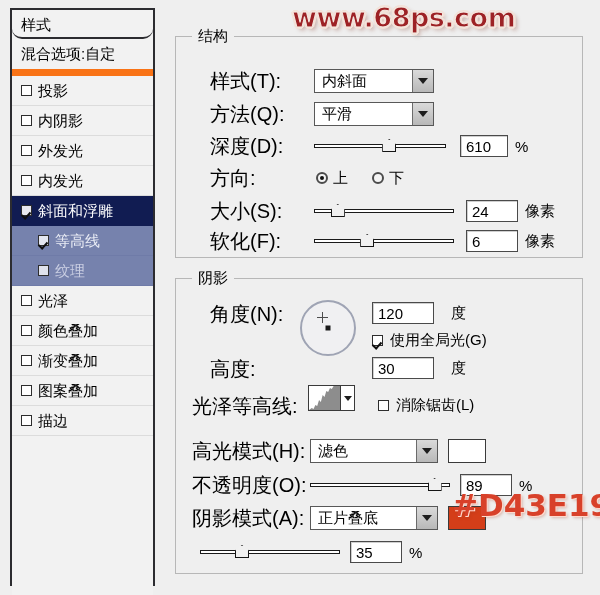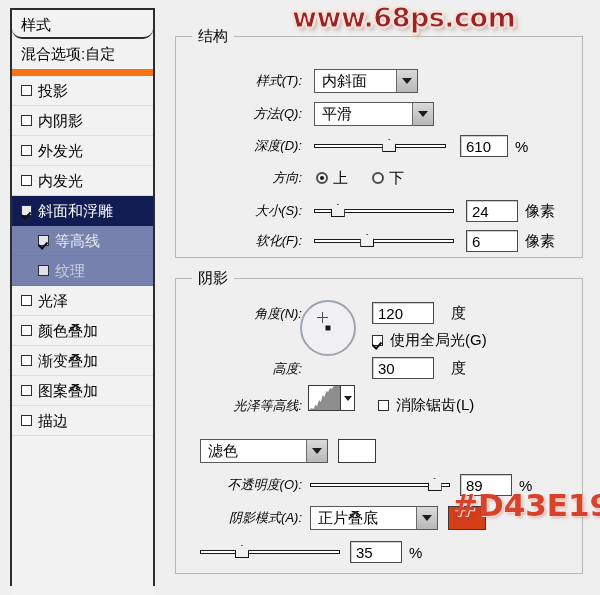--- a/index.html
+++ b/index.html
@@ -88,23 +88,22 @@
     text-decoration:underline;
   }
   .group-legend{
     position:absolute;top:-9px;left:16px;
     background:#efefef;padding:0 6px;
     font-size:15px;line-height:16px;
   }
 
   .row{position:absolute;display:flex;align-items:center;}
   .lab{
-    text-align:right;font-size:13px;white-space:nowrap;
+    font-size:20px;white-space:nowrap;
     font-family:"Liberation Sans","DejaVu Sans",sans-serif;
-    font-style:italic;
   }
 
   
   .combo{
     height:24px;border:1px solid #585858;background:#fff;
     display:flex;align-items:center;box-sizing:border-box;
     position:relative;
   }
   .combo .val{flex:1;padding-left:7px;font-size:15px;white-space:nowrap;}
   .combo .arrowbtn{
@@ -268,21 +267,21 @@
     </div>
     <div class="fx-fill" style="height:190px"></div>
   </div>
 
   <div class="group" style="left:175px;top:36px;width:408px;height:222px;">
     <span class="group-legend">结构</span>
   </div>
 
   <div class="row" style="left:210px;top:68px;width:330px;height:26px;">
     <span class="lab" style="width:92px">样式(T):</span>
-    <div class="combo" style="width:104px;margin-left:12px;gap:21px;">
+    <div class="combo" style="width:120px;margin-left:12px;gap:21px;">
       <span class="val">内斜面</span>
       <span class="arrowbtn">
           <i class="tri"></i>
         </span>
     </div>
   </div>
 
   <div class="row" style="left:210px;top:101px;width:330px;height:26px;">
     <span class="lab" style="width:92px">方法(Q):</span>
     <div class="combo" style="width:120px;margin-left:12px;">
@@ -390,20 +389,21 @@
     <div class="drop">
         <i class="tri"></i>
       </div>
   </div>
   <div class="inline-cb" style="position:absolute;left:378px;top:396px;">
     <span class="cb"></span>
     <span>消除锯齿(L)</span>
   </div>
 
   <div class="row" style="left:192px;top:438px;width:360px;height:26px;">
+    <span class="lab" style="width:110px">高光模式(H):</span>
     <div class="combo" style="width:128px;margin-left:8px;">
       <span class="val">滤色</span>
       <span class="arrowbtn">
           <i class="tri"></i>
         </span>
     </div>
     <div class="swatch" style="width:38px;height:24px;margin-left:10px;background:#ffffff;"></div>
   </div>
 
   <div class="row" style="left:192px;top:473px;width:380px;height:24px;">

